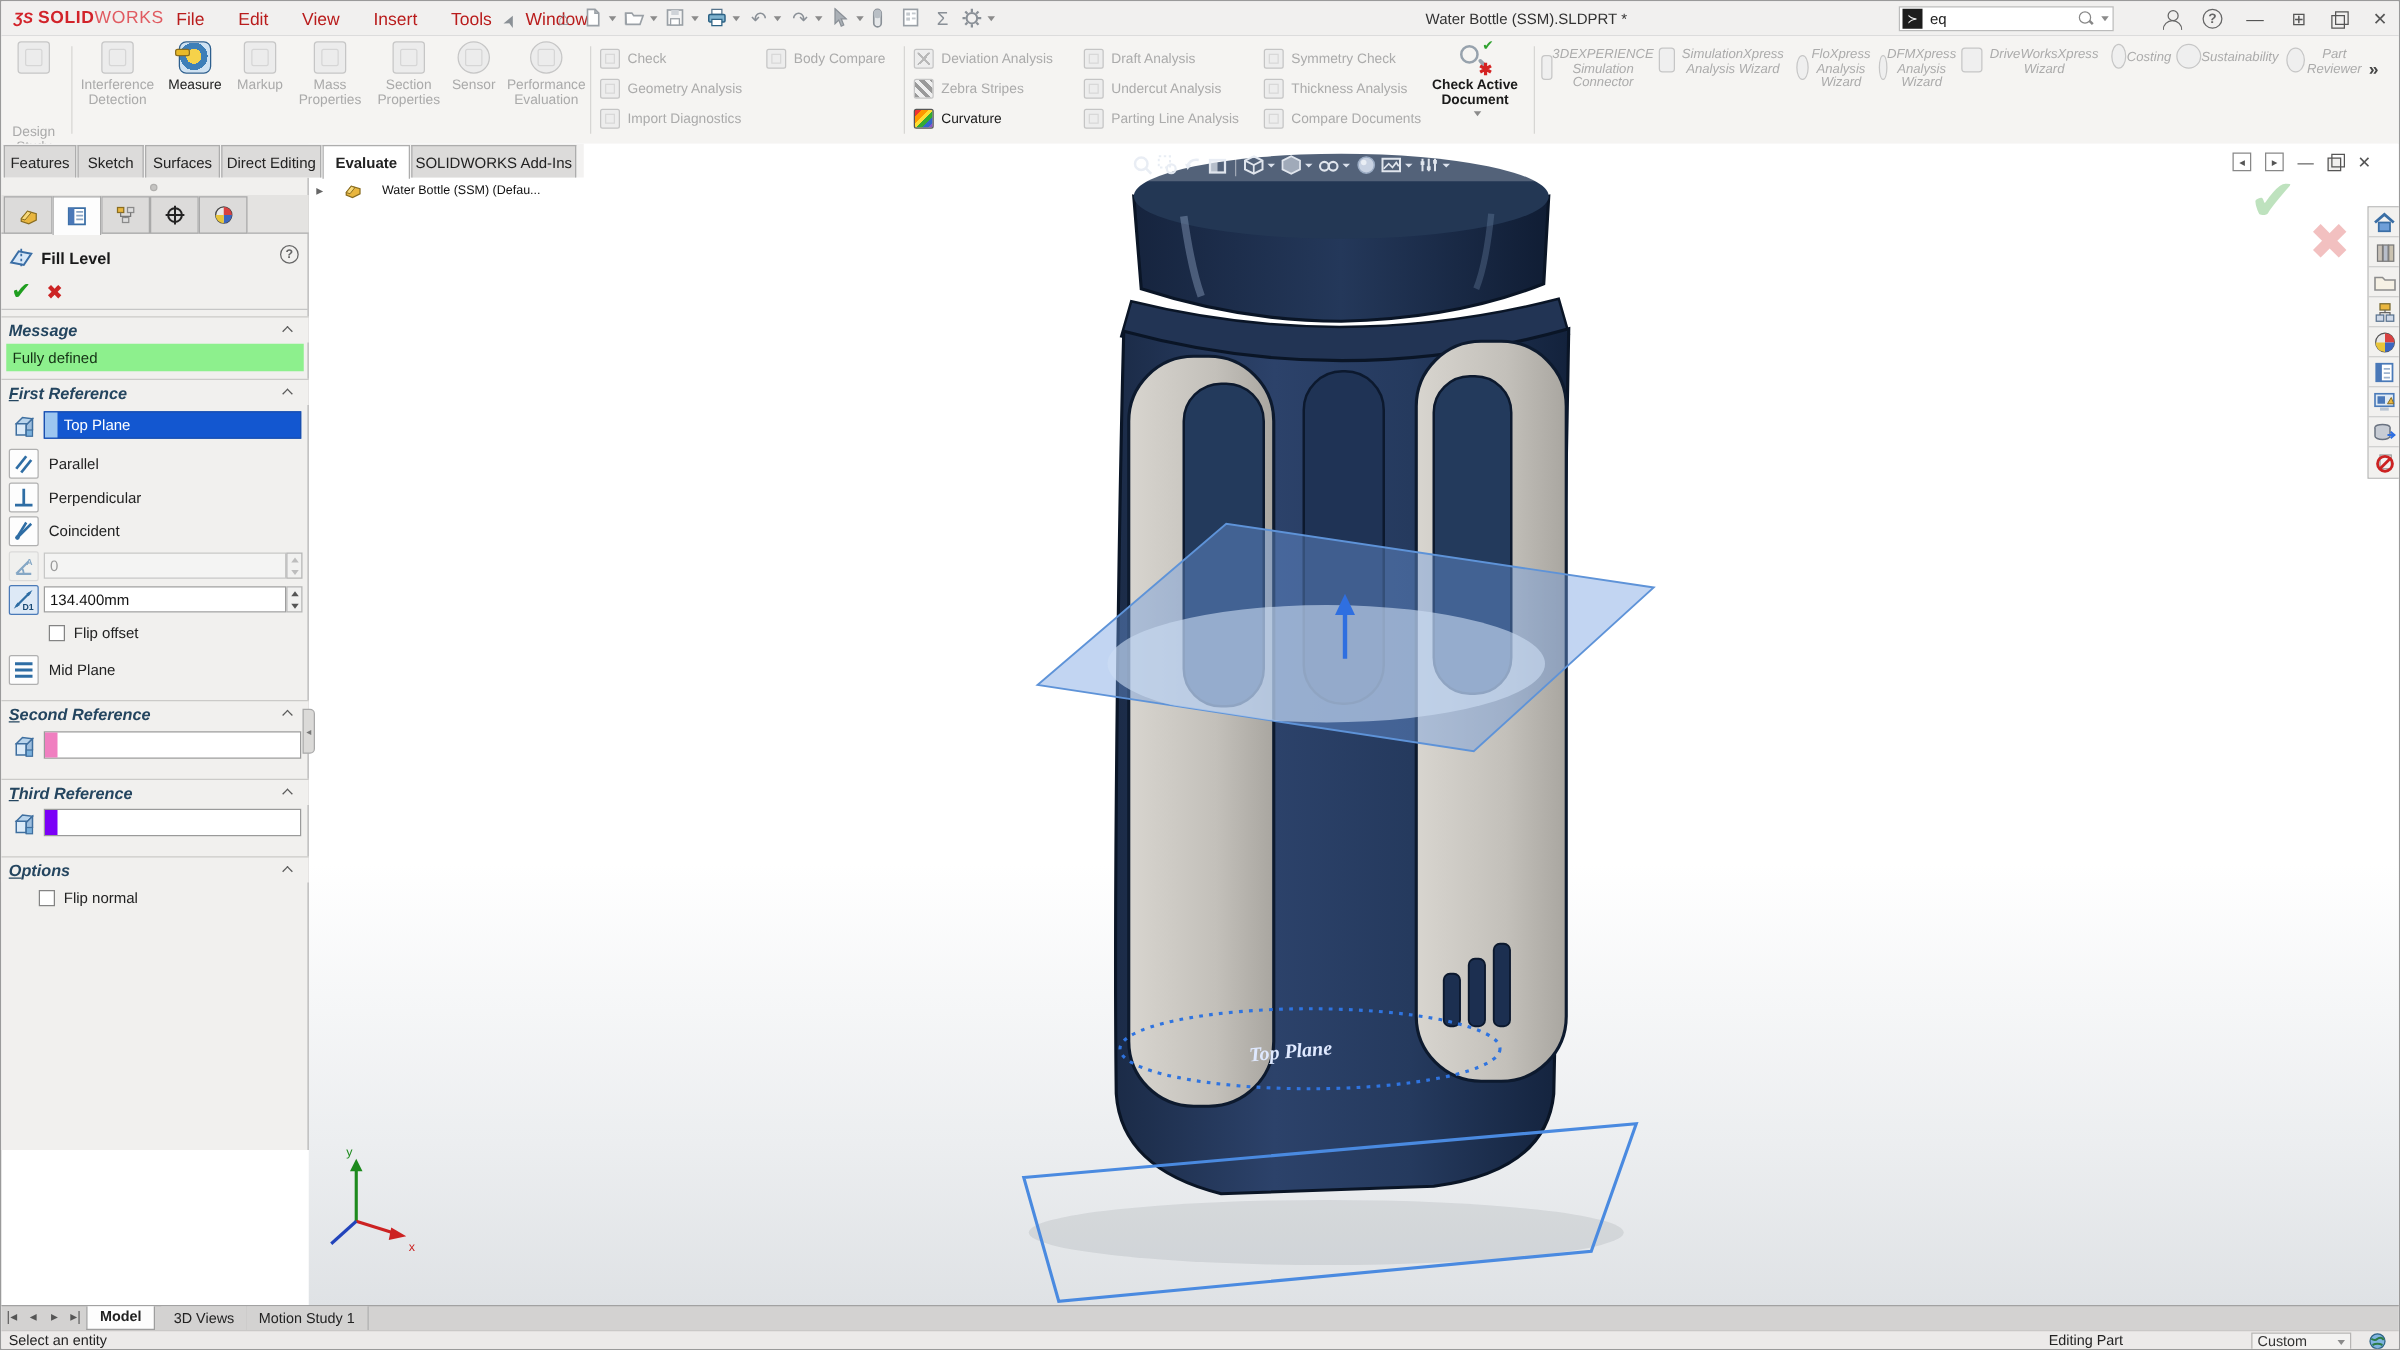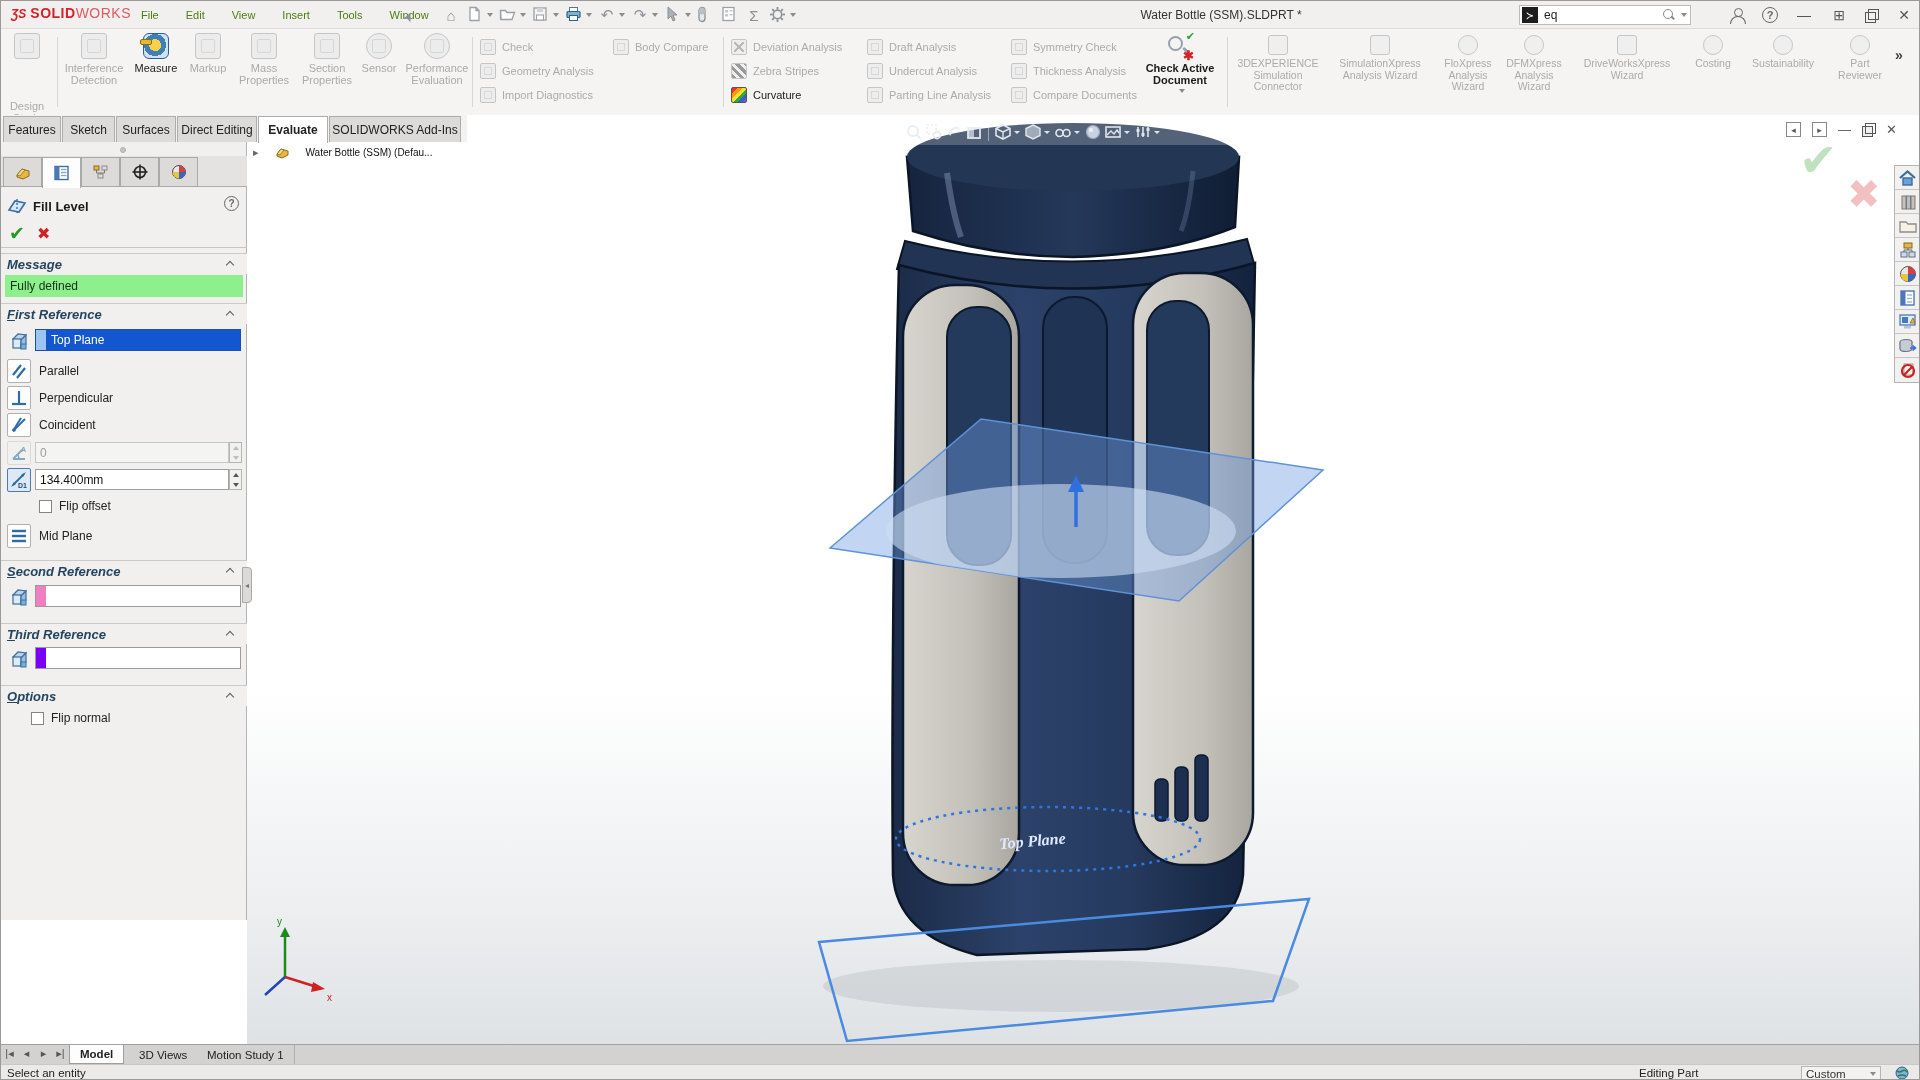--- a/index.html
+++ b/index.html
@@ -10,21 +10,21 @@
   .abs{position:absolute;}
 
   
   .titlebar{position:absolute;left:0;top:0;width:1920px;height:28px;background:#f1f0ef;
             border-bottom:1px solid #dcdcdc;}
   .logo{position:absolute;left:10px;top:4px;font-size:14px;color:#d2232a;white-space:nowrap;}
   .logo .lg-mark{font-weight:bold;font-style:italic;font-size:12px;margin-right:4px;}
   .logo .lg-solid{font-weight:bold;letter-spacing:.5px;}
   .logo .lg-works{font-weight:normal;letter-spacing:.5px;color:#e05a60;}
   .menubar{position:absolute;left:140px;top:0;height:28px;display:flex;align-items:center;gap:27px;}
-  .menu-item{color:#4d7c0f;font-size:11px;cursor:default;}
+  .menu-item{color:#b91c1c;font-size:14px;cursor:default;}
   .pin-icon{position:absolute;left:400px;top:6px;width:16px;height:16px;color:#8a9096;font-size:13px;}
   .pin-icon::before{content:"➤";display:block;transform:rotate(-65deg);}
   .qat{position:absolute;left:438px;top:3px;height:22px;display:flex;align-items:center;}
   .qbtn{display:flex;align-items:center;height:22px;padding:0 3px;}
   .qico{width:18px;height:18px;display:flex;align-items:center;justify-content:center;color:#8a9097;font-size:15px;}
   .dd{width:0;height:0;border-left:3.5px solid transparent;border-right:3.5px solid transparent;
       border-top:4px solid #8b8b8b;margin-left:3px;}
   .dd.dis{border-top-color:#c2c2c2;}
   .doc-title{position:absolute;left:1100px;top:7px;width:240px;text-align:center;font-size:12px;color:#333;}
   .searchbox{position:absolute;left:1518px;top:4px;width:172px;height:20px;background:#fff;
@@ -73,21 +73,21 @@
   .rsmall.enabled .rlabel{color:#1a1a1a;}
   .ic{width:16px;height:16px;border-radius:2px;background:#ededed;border:1px solid #c5c5c5;position:relative;flex:none;}
   .ic::after{content:"";position:absolute;left:3px;top:3px;right:3px;bottom:3px;border:1px solid #d8d8d8;}
   .ic-zebra{background:repeating-linear-gradient(45deg,#9a9a9a 0 3px,#efefef 3px 6px);}
   .ic-zebra::after{display:none;}
   .ic-curvature{background:linear-gradient(135deg,#e33 0 20%,#f90 20% 38%,#fd3 38% 54%,#3a3 54% 70%,#36c 70% 86%,#85c 86%);border:1px solid #555;}
   .ic-curvature::after{display:none;}
   .ic-deviation::after{border:none;left:2px;top:2px;right:2px;bottom:2px;
      background:linear-gradient(45deg,transparent 44%,#b9b9b9 44% 56%,transparent 56%),
                 linear-gradient(-45deg,transparent 44%,#b9b9b9 44% 56%,transparent 56%);}
-  .xpress{position:absolute;top:6px;display:flex;flex-direction:column;align-items:center;}
+  .xpress{position:absolute;top:6px;display:flex;flex-direction:row;align-items:center;font-style:italic;}
   .xpress .rlabel{font-size:10.5px;line-height:11.5px;text-align:center;color:#ababab;margin-top:3px;}
   .xico{width:20px;height:20px;border-radius:50%;border:1.5px solid #c6c6c6;background:#efefef;position:relative;}
   .xico.square{border-radius:3px;}
   .ribbon-overflow{position:absolute;left:1894px;top:18px;font-size:14px;font-weight:bold;color:#444;}
 
   
   .cmdtabs{position:absolute;left:0;top:114px;width:466px;height:27px;background:#f3f2f1;z-index:5;}
   .ctab{position:absolute;top:1px;height:26px;display:flex;align-items:center;justify-content:center;
         background:#dcdbda;border:1px solid #adadad;border-bottom:none;font-size:12px;color:#222;}
   .ctab.active{background:#fff;font-weight:bold;z-index:2;height:27px;}

